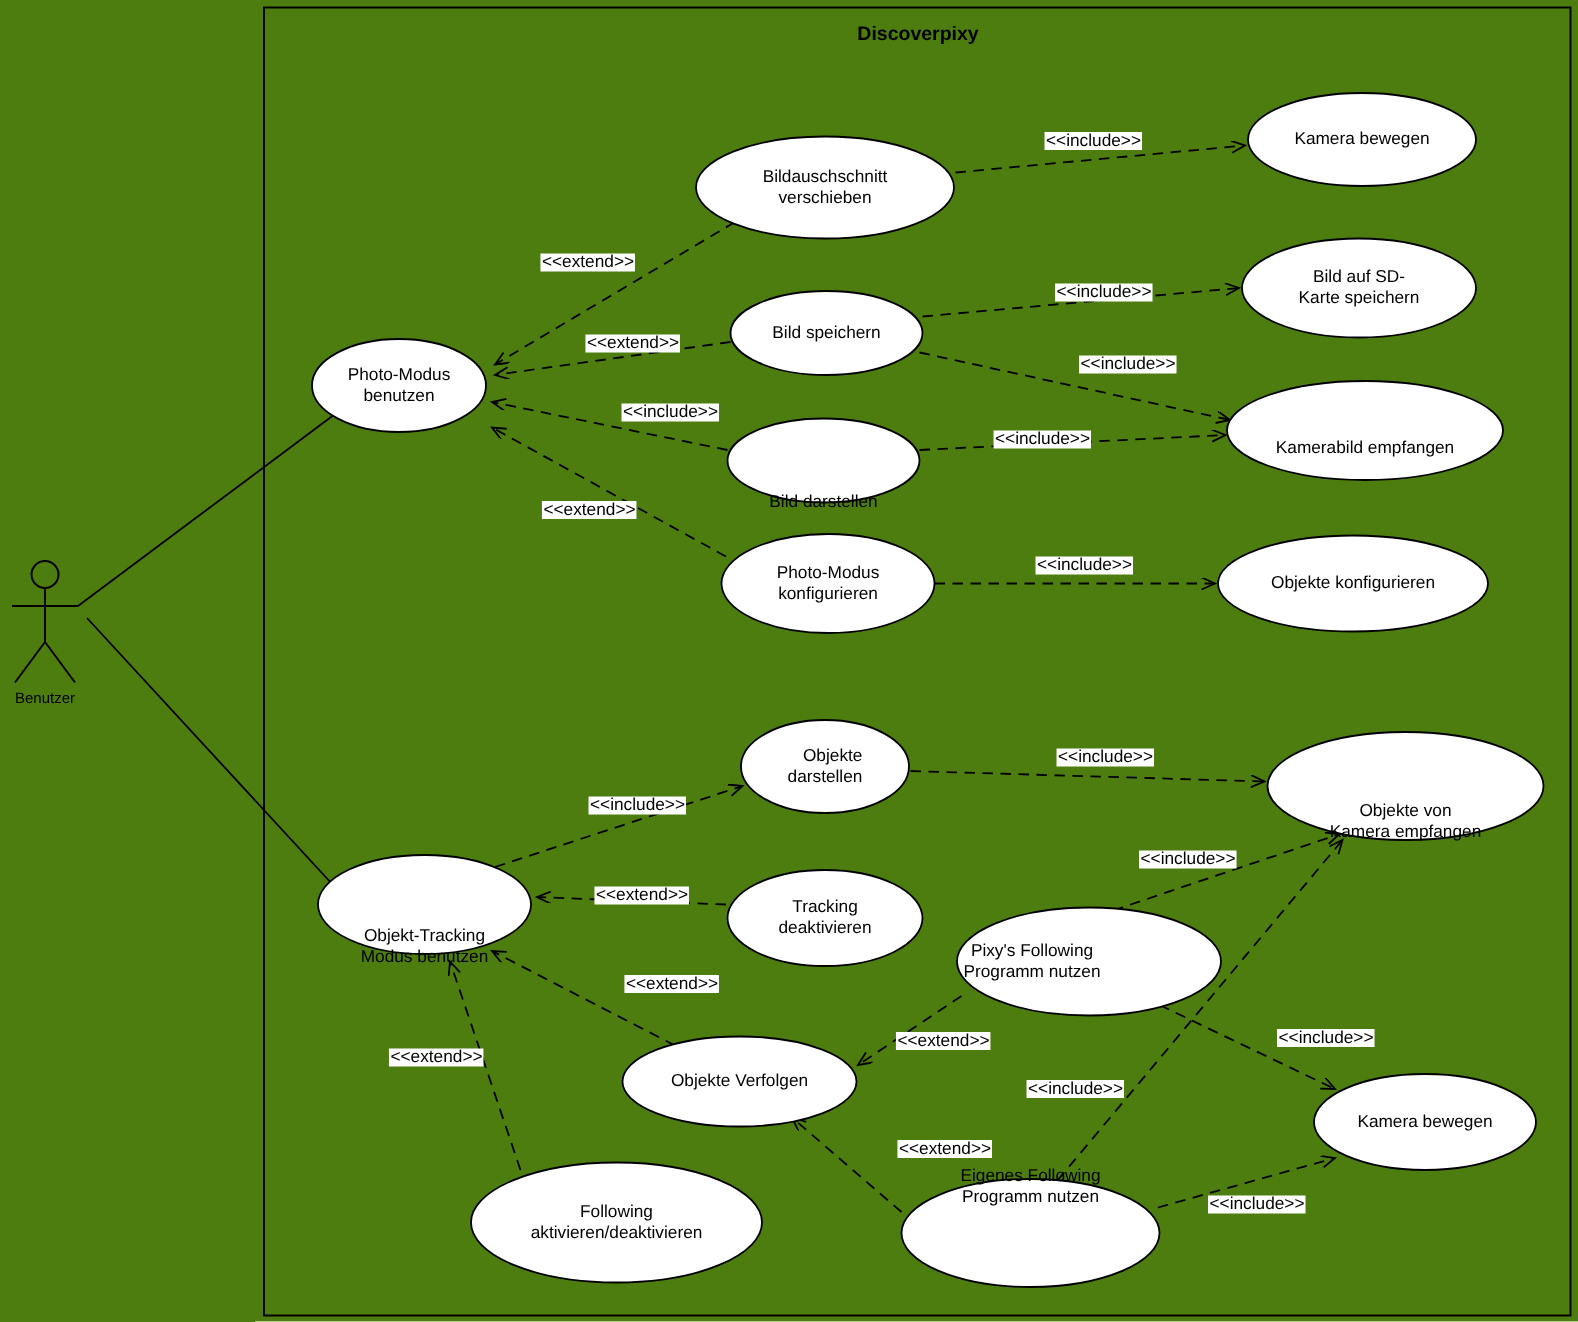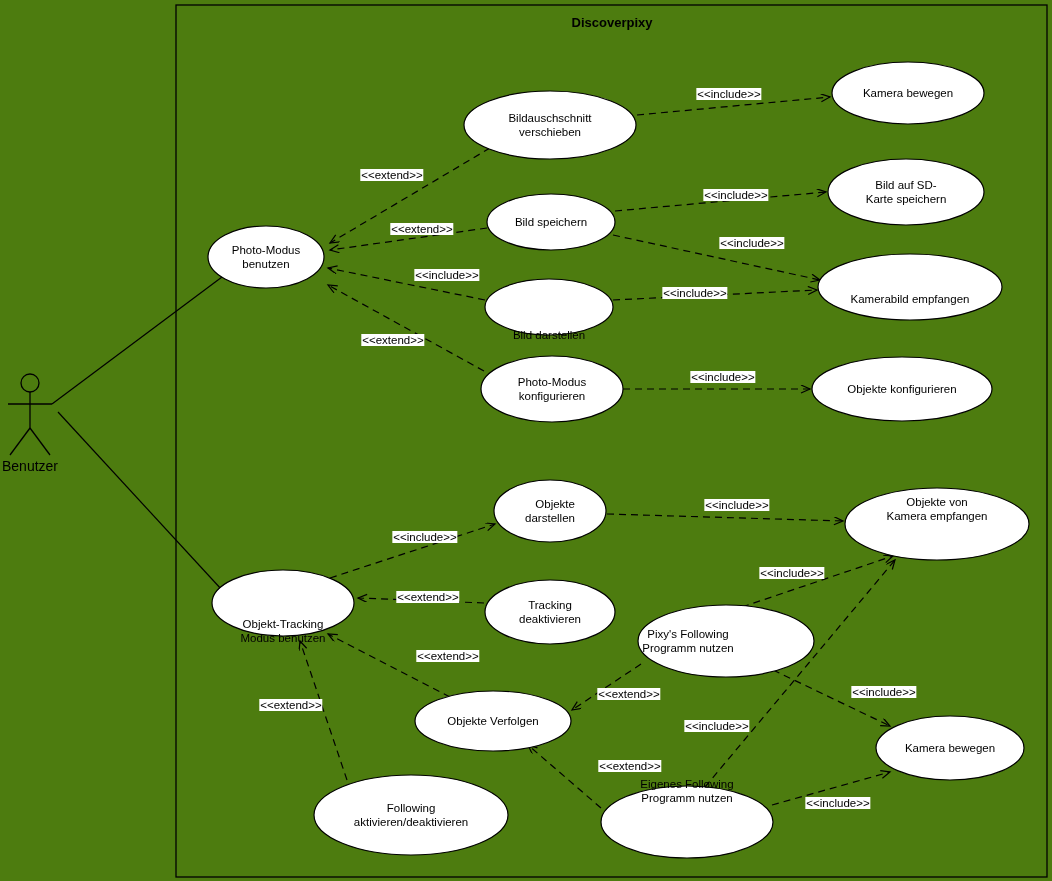--- a/index.html
+++ b/index.html
@@ -70,21 +70,21 @@
   .sys-title {
     position: absolute;
     font-size: 13px;
     font-weight: bold;
     color: #000000;
     transform: translate(-50%, -50%);
     white-space: nowrap;
   }
   .actor-label {
     position: absolute;
-    font-size: 14px;
+    font-size: 10px;
     color: #000000;
     transform: translate(-50%, -50%);
     white-space: nowrap;
   }
 </style>
 </head>
 <body>
 
 <div id="canvas">
 
@@ -184,21 +184,21 @@
   <div class="node-label" style="left:906px; top:192px;">Bild auf SD-
 Karte speichern</div>
   <div class="node-label" style="left:910px; top:287px;margin-top:12px;">Kamerabild empfangen</div>
   <div class="node-label" style="left:902px; top:389px;">Objekte konfigurieren</div>
   <div class="node-label" style="left:283px; top:631px;">Objekt-Tracking
 Modus benutzen</div>
   <div class="node-label" style="left:550px; top:511px;text-align:right;">Objekte
 darstellen</div>
   <div class="node-label" style="left:550px; top:612px;">Tracking
 deaktivieren</div>
-  <div class="node-label" style="left:937px; top:509px;">Objekte von
+  <div class="node-label" style="left:937px; top:548px;">Objekte von
 Kamera empfangen</div>
   <div class="node-label" style="left:688px; top:641px;">Pixy's Following
 Programm nutzen</div>
   <div class="node-label" style="left:493px; top:721px;">Objekte Verfolgen</div>
   <div class="node-label" style="left:950px; top:748px;">Kamera bewegen</div>
   <div class="node-label" style="left:411px; top:815px;">Following
 aktivieren/deaktivieren</div>
   <div class="node-label" style="left:687px; top:791px;">Eigenes Following
 Programm nutzen</div>
 

